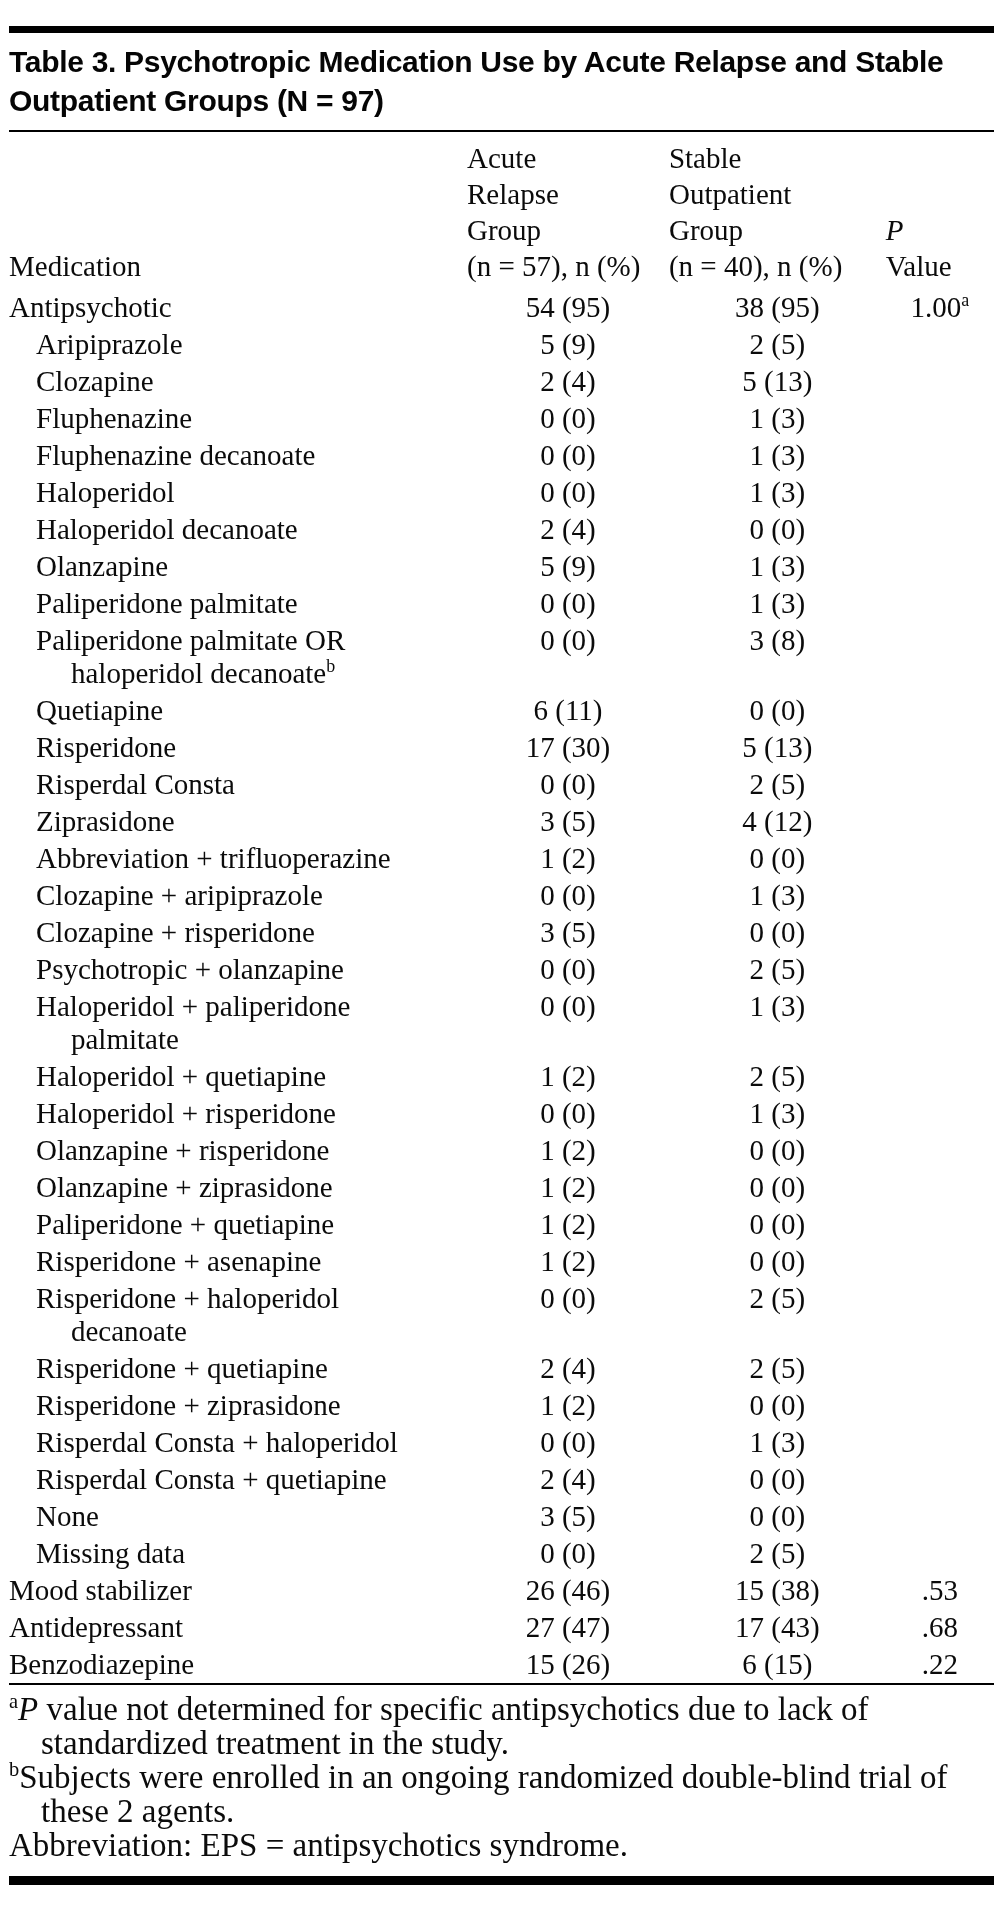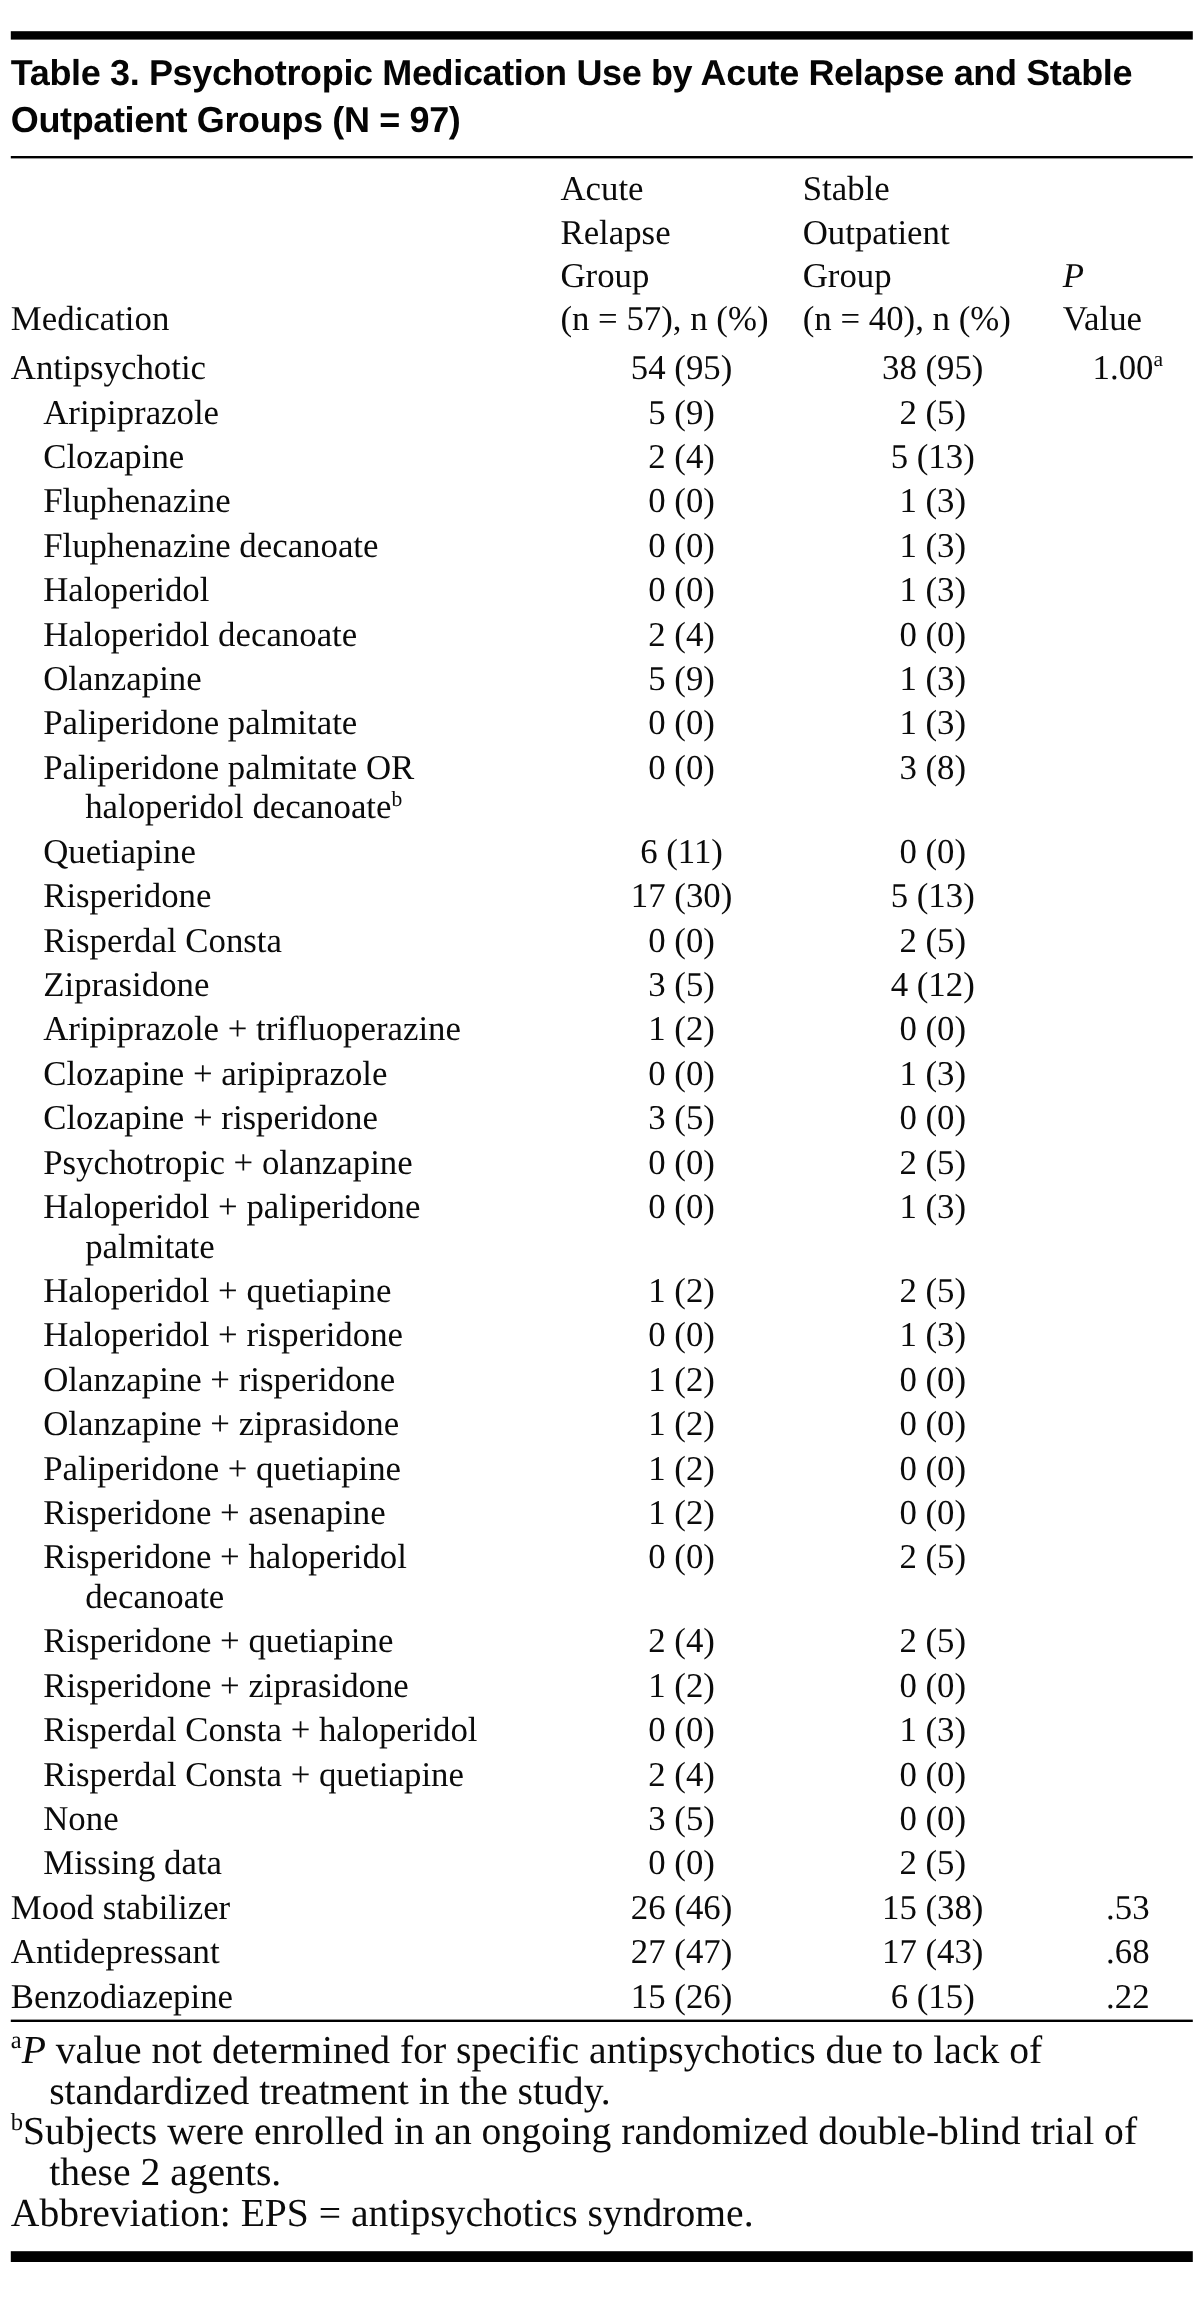--- a/index.html
+++ b/index.html
@@ -194,21 +194,21 @@
           <td class="c-num">2 (5)</td>
           <td class="c-p"></td>
         </tr>
         <tr>
           <td class="c-med indent">Ziprasidone</td>
           <td class="c-num">3 (5)</td>
           <td class="c-num">4 (12)</td>
           <td class="c-p"></td>
         </tr>
         <tr>
-          <td class="c-med indent">Aripiprazole + trifluoperazine</td>
+          <td class="c-med indent">Abbreviation + trifluoperazine</td>
           <td class="c-num">1 (2)</td>
           <td class="c-num">0 (0)</td>
           <td class="c-p"></td>
         </tr>
         <tr>
           <td class="c-med indent">Clozapine + aripiprazole</td>
           <td class="c-num">0 (0)</td>
           <td class="c-num">1 (3)</td>
           <td class="c-p"></td>
         </tr>

